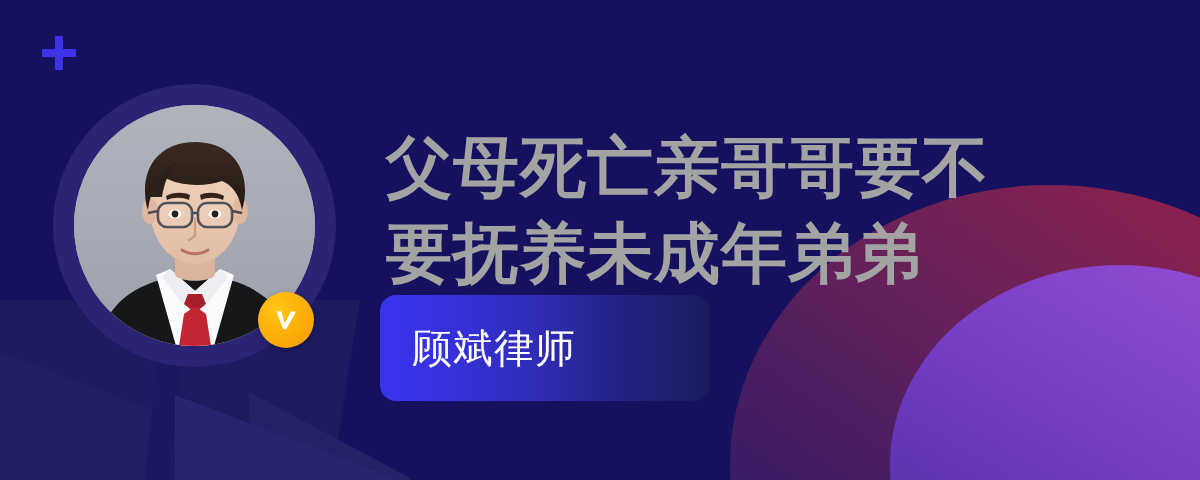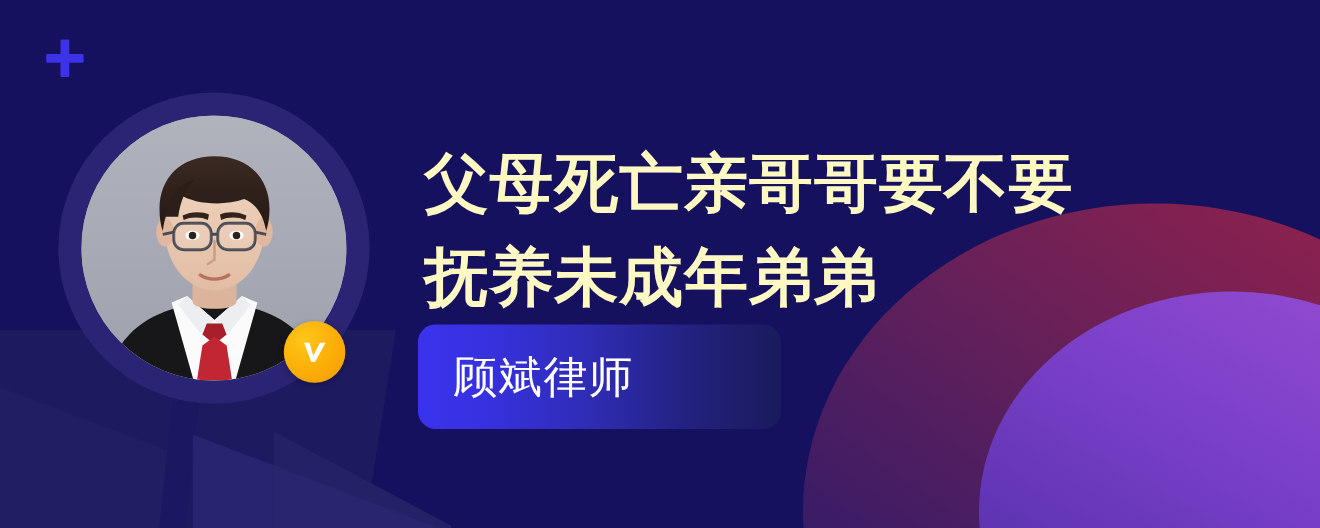--- a/index.html
+++ b/index.html
@@ -155,34 +155,34 @@
 
   
   .content {
     position: absolute;
     left: 386px;
     top: 124px;
     width: 700px;
   }
   .headline {
     margin: 0;
-    color: #fef9c3;
-    font-size: 58px;
+    color: #a3a3a3;
+    font-size: 66px;
     line-height: 86px;
     font-weight: 700;
     letter-spacing: 1px;
     white-space: normal;
     width: 640px;
   }
   .name-button {
     position: absolute;
     left: 380px;
     top: 295px;
     width: 330px;
-    height: 95px;
+    height: 106px;
     border: none;
     border-radius: 16px;
     padding: 0 0 0 32px;
     text-align: left;
     color: #ffffff;
     font-family: inherit;
     font-size: 40px;
     font-weight: 500;
     letter-spacing: 1px;
     background: linear-gradient(90deg, #3a33ee 0%, #3631dd 20%, #2f2cb4 48%, #232281 74%, #1a1a5c 100%);

